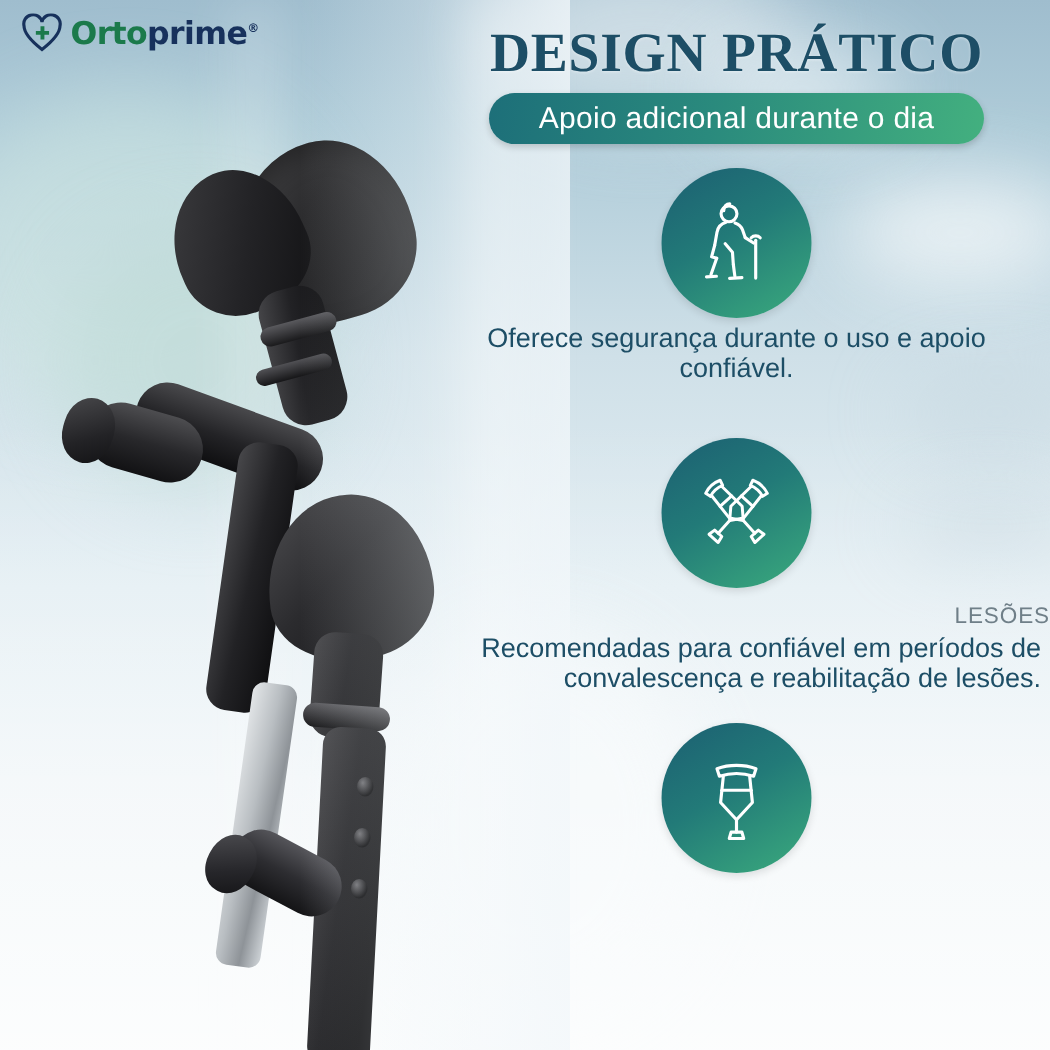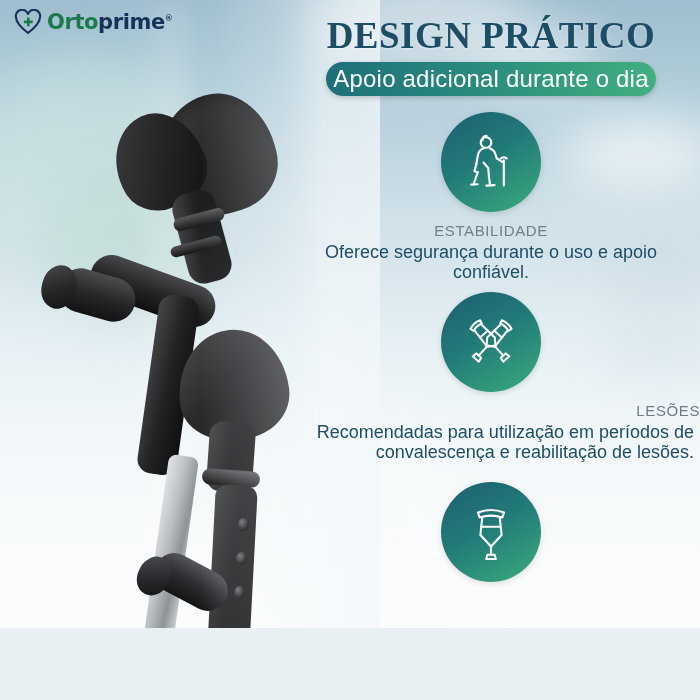--- a/index.html
+++ b/index.html
@@ -1,21 +1,21 @@
 <!DOCTYPE html>
 <html><head>
 <meta charset="utf-8">
 <style>
   html,body{margin:0;padding:0;}
   body{
     width:700px;height:700px;overflow:hidden;
     font-family:"Liberation Sans", sans-serif;
     background:#e9f0f4;
   }
-  #page{position:relative;width:700px;height:628px;overflow:hidden;}
+  #page{position:relative;width:700px;height:700px;overflow:hidden;}
 
   
   .bg{position:absolute;inset:0;
     background:
       linear-gradient(180deg,#9fbdce 0%,#aecbd8 12%,#cfe0e8 34%,#e3eef3 56%,#eef4f7 74%,#f4f8fa 100%);
   }
   .bg-blob{position:absolute;border-radius:50%;filter:blur(26px);opacity:.55;}
   .b1{left:-40px;top:60px;width:250px;height:220px;background:#cfe7e2;}
   .b2{left:40px;top:150px;width:180px;height:180px;background:#bcd9d4;opacity:.5;}
   .b3{left:330px;top:-30px;width:200px;height:110px;background:#dfe9ee;opacity:.7;}
@@ -105,21 +105,21 @@
   .title{position:absolute;left:0;top:14px;width:418px;text-align:center;
     font-family:Liberation Serif, serif;
     font-size:37px;font-weight:700;letter-spacing:.5px;color:#1d4e66;
     text-shadow:0 1px 2px rgba(255,255,255,.45);}
 
   .pill{position:absolute;left:44px;top:62px;width:330px;height:34px;
     border-radius:18px;
     background:linear-gradient(100deg,#1d6f79 0%,#2a8a7d 45%,#43b07f 100%);
     box-shadow:0 2px 5px rgba(0,0,0,.18);
     display:flex;align-items:center;justify-content:center;}
-  .pill span{color:#ffffff;font-size:24px;letter-spacing:.2px;
+  .pill span{color:#ffffff;font-size:20px;letter-spacing:.2px;
     font-family:"Liberation Sans Narrow","Liberation Sans",sans-serif;}
 
   .feature{position:absolute;width:418px;text-align:center;}
   .f1{top:112px;} .f2{top:292px;text-align:right;} .f3{top:482px;}
   .circle{width:100px;height:100px;border-radius:50%;margin:0 auto;
     background:linear-gradient(150deg,#1c5f72 0%,#227a78 45%,#3bab7d 100%);
     display:flex;align-items:center;justify-content:center;
     box-shadow:0 2px 6px rgba(0,0,0,.12);}
   .circle svg{display:block;}
   .f-head{margin-top:10px;font-size:15px;letter-spacing:.6px;color:#6f7f88;
@@ -205,21 +205,20 @@
           <path d="M11 53.6l6.6-.4"></path>
           <path d="M23.5 31.5l4.8 5.6.6 8.4"></path>
           <path d="M28.9 45.5l1 7.6"></path>
           <path d="M26.4 54.6l8.2-.5"></path>
           <path d="M36.8 27.4l5.6 3.6"></path>
           <path d="M43.8 29.2v25.2"></path>
           <path d="M40.8 27.5c1.6-1.6 4.4-1.7 6 0"></path>
         </svg>
         </span>
       </div>
-      <div class="f-head">ESTABILIDADE</div>
       <div class="f-body">Oferece segurança durante o uso e apoio confiável.</div>
     </div>
 
     <div class="feature f2">
       <div class="circle">
         <span>
         <svg width="62" height="62" viewBox="0 0 62 62" fill="none" stroke="#ffffff" stroke-width="2" stroke-linecap="round" stroke-linejoin="round">
           <g transform="rotate(42 31 31)">
             <path d="M24.5 7.5c4-1.6 9-1.6 13 0l-1 3.6c-3.6-1.3-7.4-1.3-11 0z"></path>
             <path d="M26.4 11.6l-1.2 18.6 5.8 7.6 5.8-7.6-1.2-18.6"></path>
@@ -231,21 +230,21 @@
             <path d="M24.5 7.5c4-1.6 9-1.6 13 0l-1 3.6c-3.6-1.3-7.4-1.3-11 0z"></path>
             <path d="M26.4 11.6l-1.2 18.6 5.8 7.6 5.8-7.6-1.2-18.6"></path>
             <path d="M25.8 20.4h10.4"></path>
             <path d="M31 37.8v11.4"></path>
             <path d="M27.8 49.2h6.4l.9 4.6h-8.2z"></path>
           </g>
         </svg>
         </span>
       </div>
       <div class="f-head">LESÕES</div>
-      <div class="f-body">Recomendadas para utilização em períodos de convalescença e reabilitação de lesões.</div>
+      <div class="f-body">Recomendadas para confiável em períodos de convalescença e reabilitação de lesões.</div>
     </div>
 
     <div class="feature f3">
       <div class="circle">
         <span>
         <svg width="60" height="60" viewBox="0 0 60 60" fill="none" stroke="#ffffff" stroke-width="2.1" stroke-linecap="round" stroke-linejoin="round">
           <path d="M17 10.5c8-3 18-3 26 0l-1.6 5c-7.4-2.4-15.4-2.4-22.8 0z"></path>
           <path d="M21.2 15.8L19.4 33l10.6 11.5L40.6 33l-1.8-17.2"></path>
           <path d="M20.2 24.8h19.6"></path>
           <path d="M30 44.5v8.2"></path>

